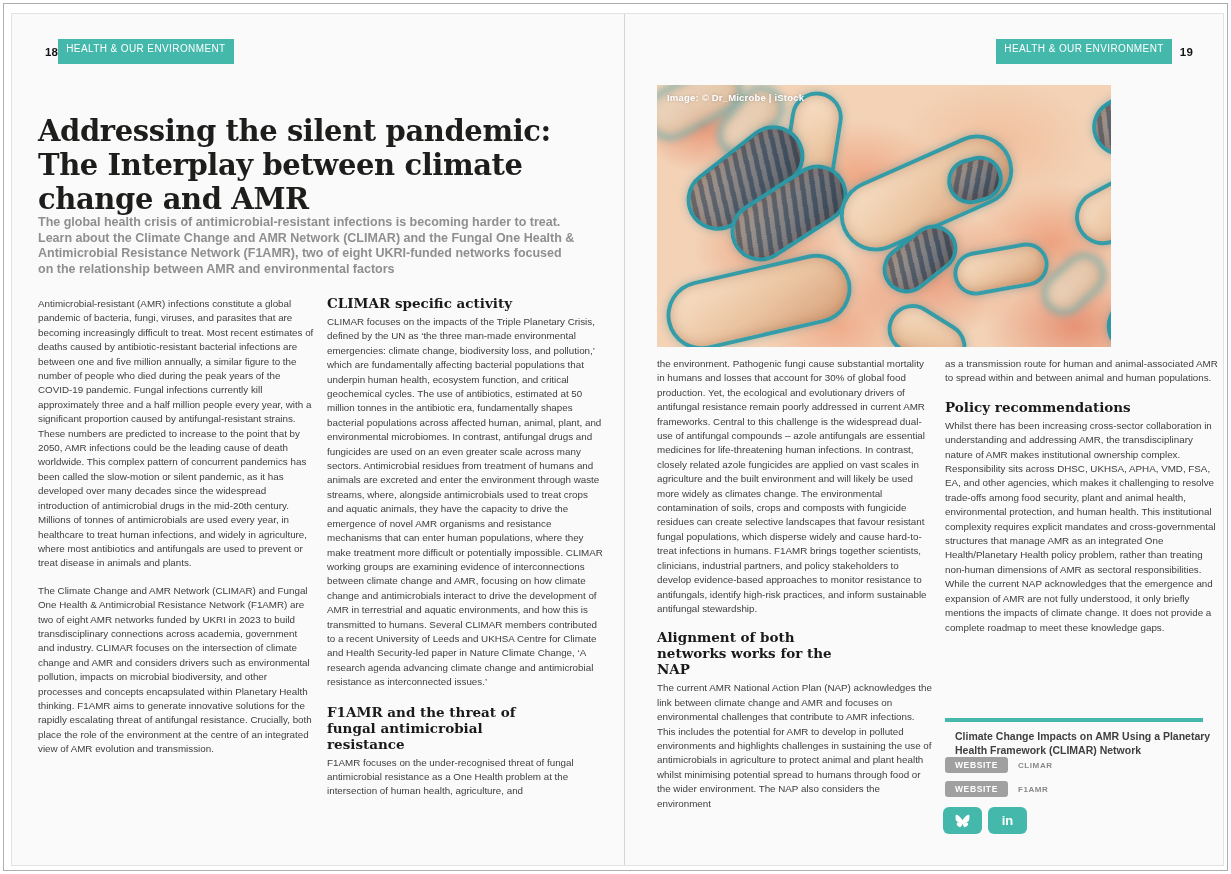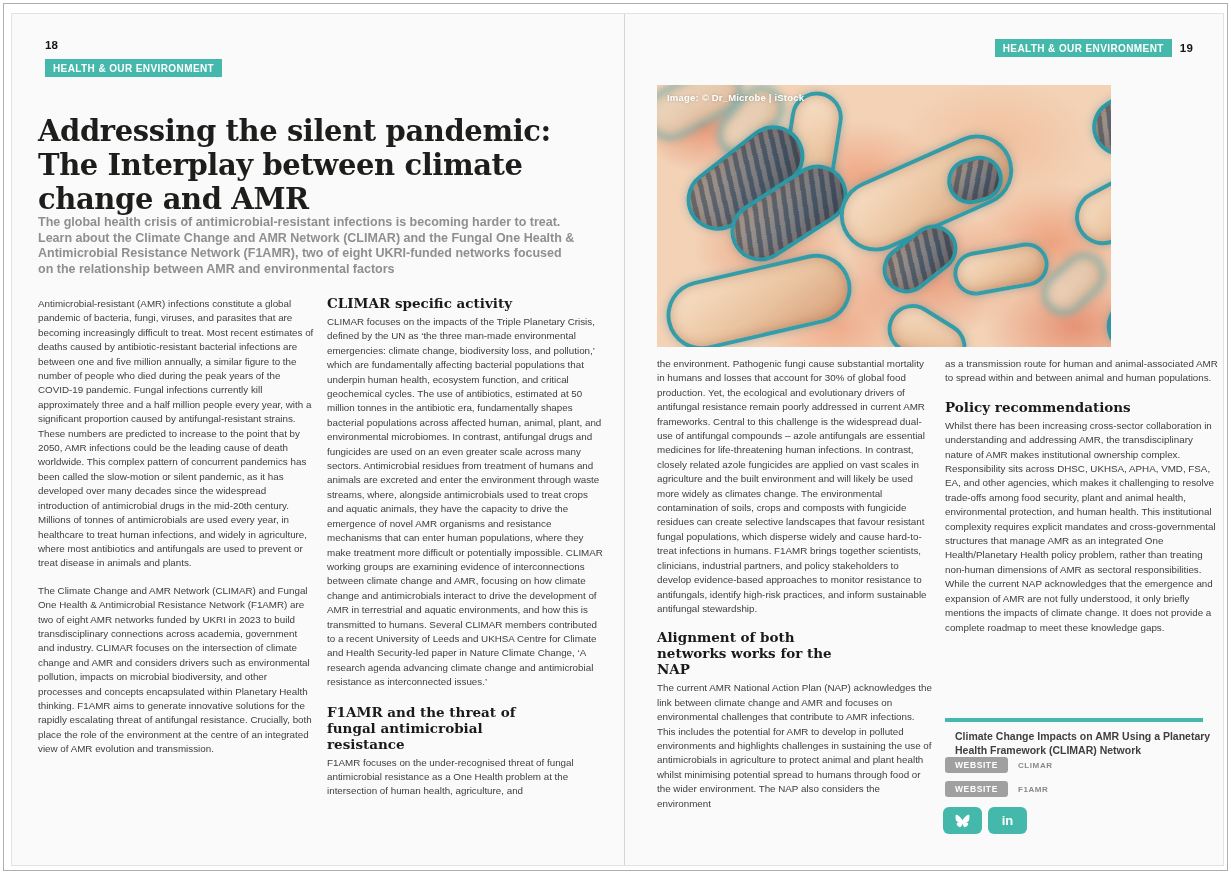--- a/index.html
+++ b/index.html
@@ -6,25 +6,25 @@
   body{
     width:1231px;height:874px;position:relative;background:#ffffff;
     font-family:"Liberation Sans",sans-serif;overflow:hidden;
   }
   .frame{position:absolute;inset:3px;border:1px solid #aeaeae;background:#ffffff;}
   .spread{position:absolute;left:7px;top:9px;width:1211px;height:851px;
     background:#fafafa;border:1px solid #e3e3e3;overflow:hidden;}
   .page-divider{position:absolute;left:612px;top:0;width:1px;height:851px;background:#d6d6d6;}
 
   
-  .header-left{position:absolute;left:33px;top:25px;display:flex;align-items:flex-start;gap:8px;flex-direction:column;}
+  .header-left{position:absolute;left:33px;top:25px;display:flex;align-items:center;gap:0;}
   .header-right{position:absolute;top:25px;right:30px;display:flex;align-items:center;gap:8px;}
   .page-num{font-weight:bold;font-size:11.5px;color:#141414;letter-spacing:.2px;}
-  .section-badge{background:#45B8AC;color:#ffffff;font-weight:bold;font-size:10px;
-    letter-spacing:.4px;padding:4px 8px 3px 8px;}
+  .section-badge{background:#45B8AC;color:#ffffff;font-weight:normal;font-size:10px;
+    letter-spacing:.4px;padding:4px 8px 10px 8px;}
 
   
   .title{position:absolute;left:26px;top:100px;width:592px;
     font-family:"DejaVu Serif",serif;font-weight:bold;font-size:29px;line-height:34px;
     color:#1d1d1b;letter-spacing:-.4px;}
   .standfirst{position:absolute;left:26px;top:201px;width:540px;
     font-weight:bold;font-size:12.5px;line-height:15.5px;color:#8f8f8f;}
 
   
   .col{position:absolute;width:276px;font-size:9.8px;line-height:14.4px;color:#404040;}

